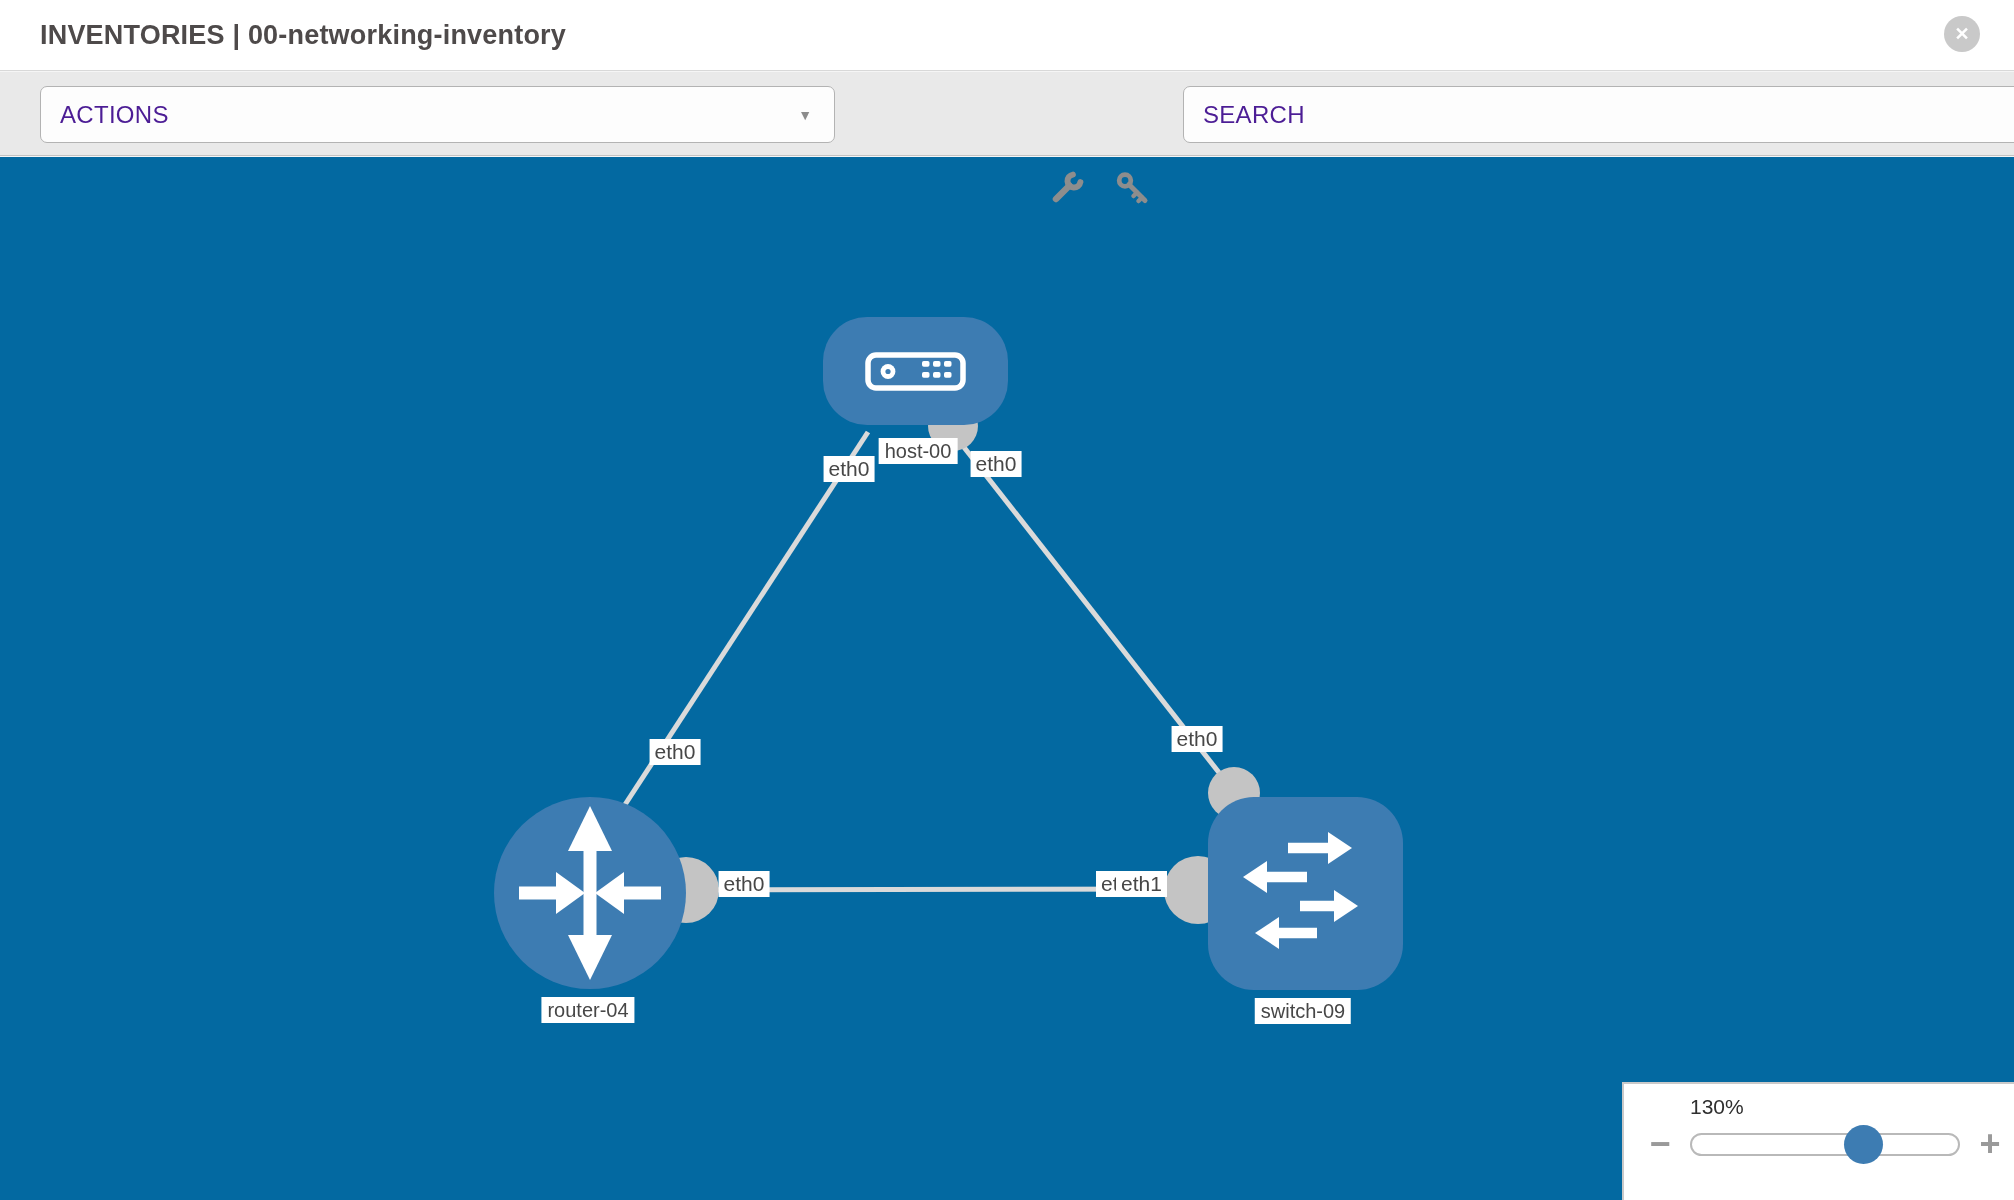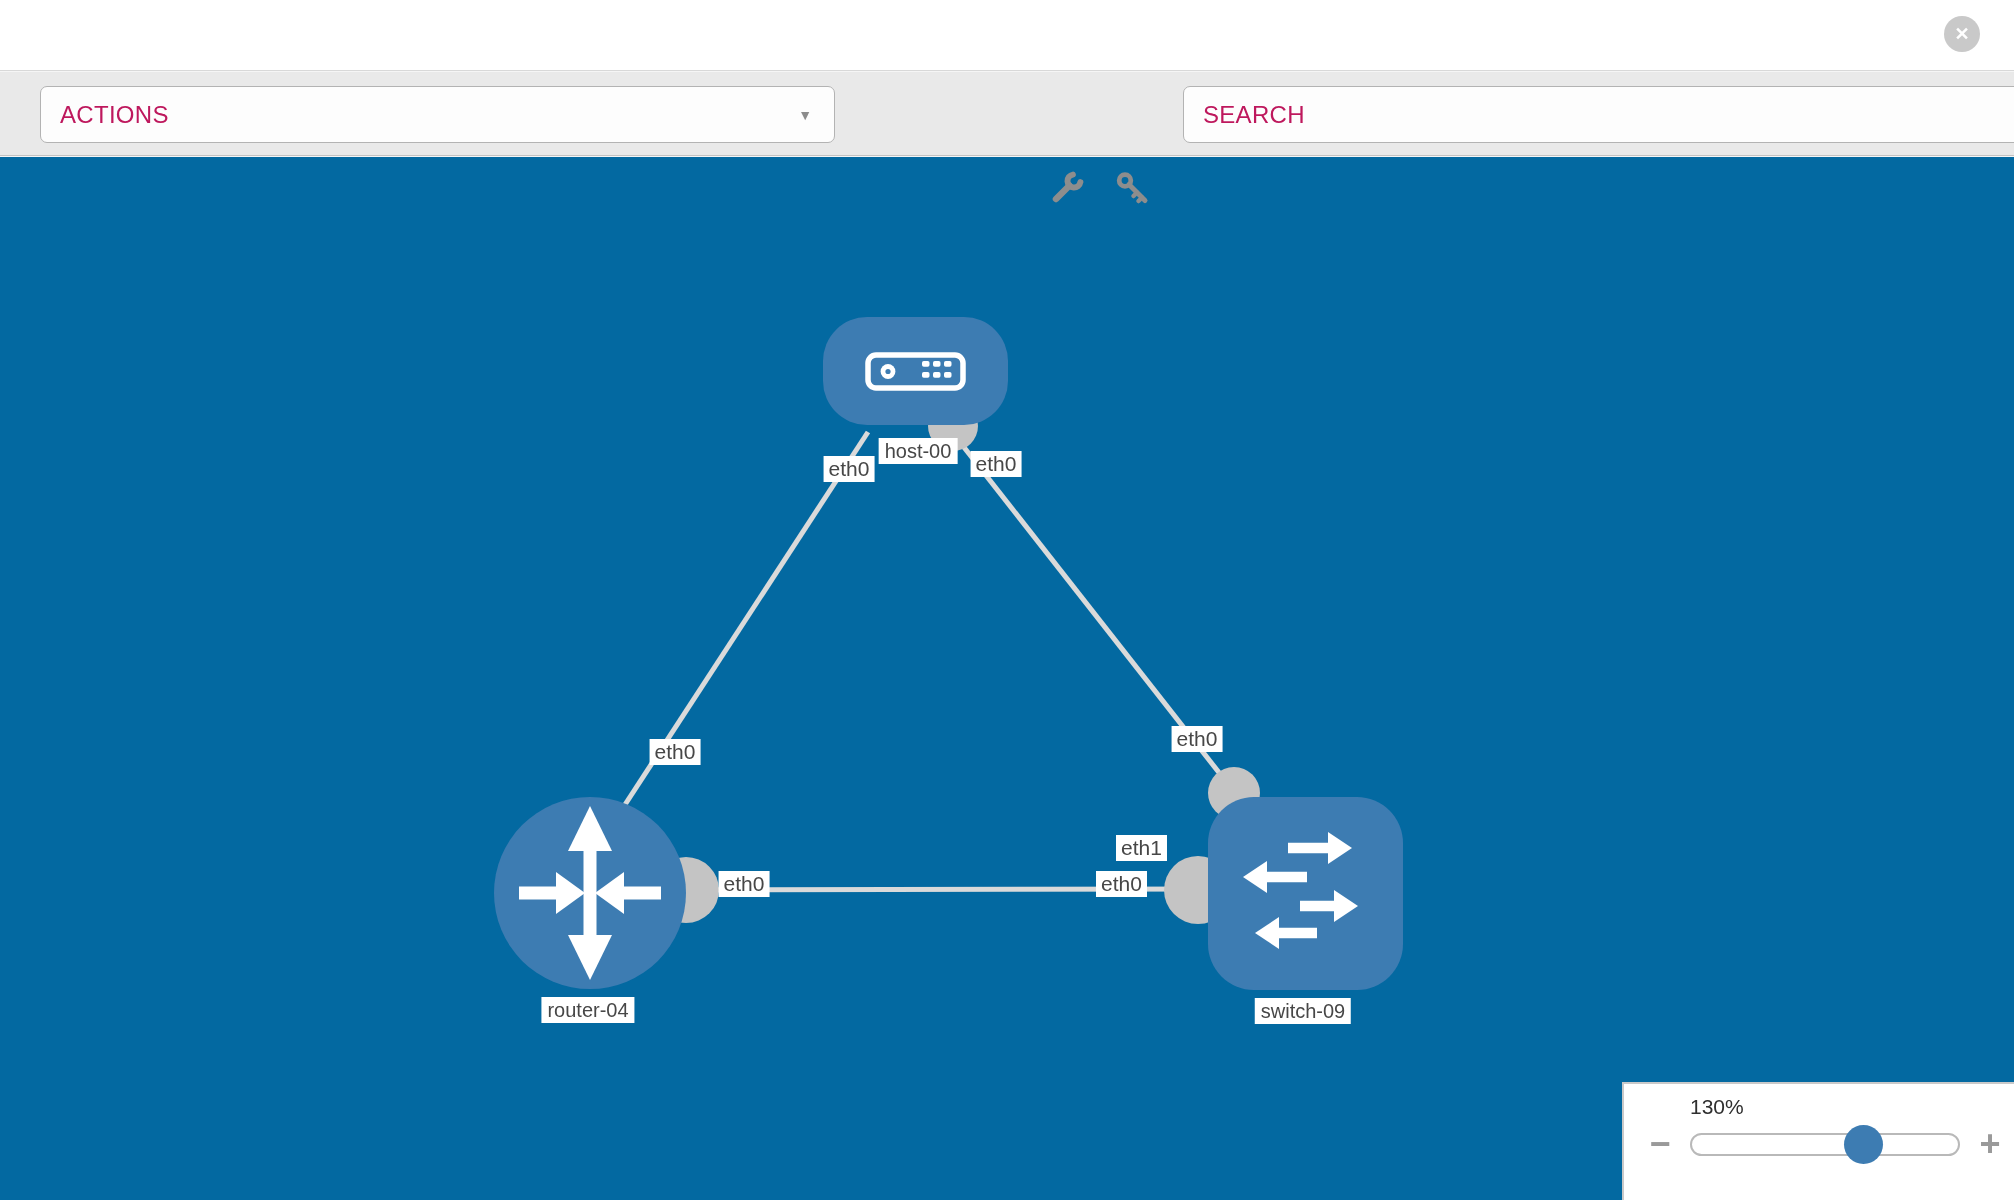--- a/index.html
+++ b/index.html
@@ -31,21 +31,21 @@
   .toolbar {
     position: absolute; top: 72px; left: 0; width: 2014px; height: 84px;
     background: #e9e9e9; border-bottom: 1px solid #c3c3c3; z-index: 30;
   }
   .select-box {
     position: absolute; top: 14px; height: 57px;
     background: #fdfdfd; border: 1px solid #b3b3b3; border-radius: 7px;
     display: flex; align-items: center; cursor: pointer;
   }
   .select-box .sel-label {
-    padding-left: 19px; font-size: 24px; color: #be185d; letter-spacing: 0.3px;
+    padding-left: 19px; font-size: 24px; color: #4c1d95; letter-spacing: 0.3px;
   }
   .select-box .caret {
     position: absolute; right: 22px; top: 50%; transform: translateY(-50%);
     font-size: 14px; color: #8c8c8c;
   }
   .actions-box { left: 40px; width: 795px; }
   .search-box  { left: 1183px; width: 895px; }
   .tool-icon { position: absolute; top: 96px; cursor: pointer; }
   .wrench-pos { left: 1046px; }
   .key-pos    { left: 1112px; }
@@ -88,20 +88,21 @@
   }
   .zoom-thumb {
     position: absolute; left: 220px; top: 41px; width: 39px; height: 39px;
     border-radius: 50%; background: #3d7cb2; cursor: grab;
   }
 </style>
 </head>
 <body>
 
 <div class="header">
+  <div class="page-title">INVENTORIES | 00-networking-inventory</div>
   <button class="close-btn">
     <span>✕</span>
   </button>
 </div>
 
 <div class="toolbar">
   <div class="select-box actions-box">
     <span class="sel-label">ACTIONS</span>
     <span class="caret">▼</span>
   </div>
@@ -181,21 +182,21 @@
 
   <div class="if-label if-centered" style="left:849px; top:299px;">eth0</div>
   <div class="node-label" style="left:918px; top:281px;">host-00</div>
   <div class="if-label if-centered" style="left:996px; top:294px;">eth0</div>
 
   <div class="if-label if-centered" style="left:675px; top:582px;">eth0</div>
   <div class="if-label if-centered" style="left:1197px; top:569px;">eth0</div>
 
   <div class="if-label if-centered" style="left:744px; top:714px;">eth0</div>
   <div class="if-label" style="left:1096px; top:714px;">eth0</div>
-  <div class="if-label" style="left:1116px; top:678px;">eth1</div>
+  <div class="if-label" style="left:1116px; top:714px;">eth1</div>
 
   <div class="node-label" style="left:588px; top:840px;">router-04</div>
   <div class="node-label" style="left:1303px; top:841px;">switch-09</div>
 </div>
 
 <div class="zoom-panel">
   <div class="zoom-value">130%</div>
   <button class="zoom-minus">
     <span>−</span>
   </button>

